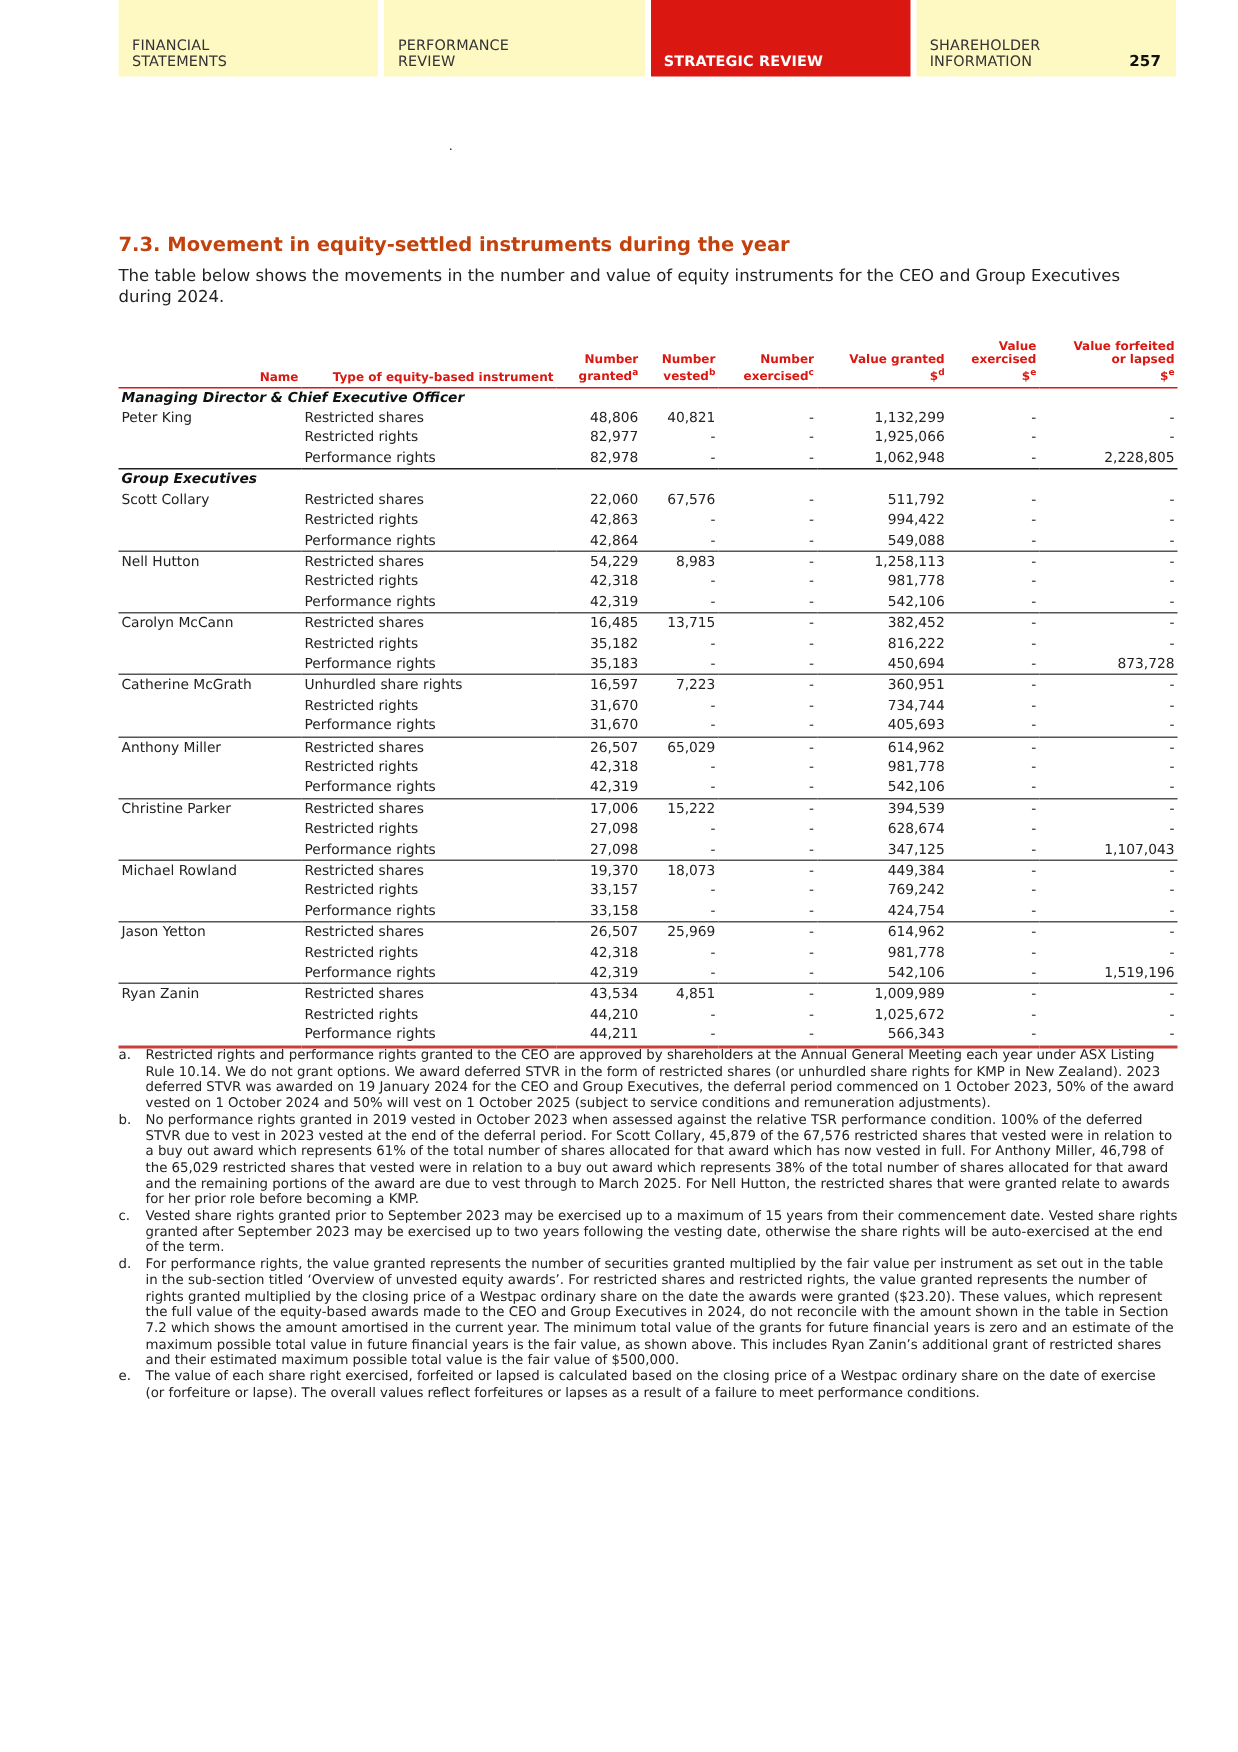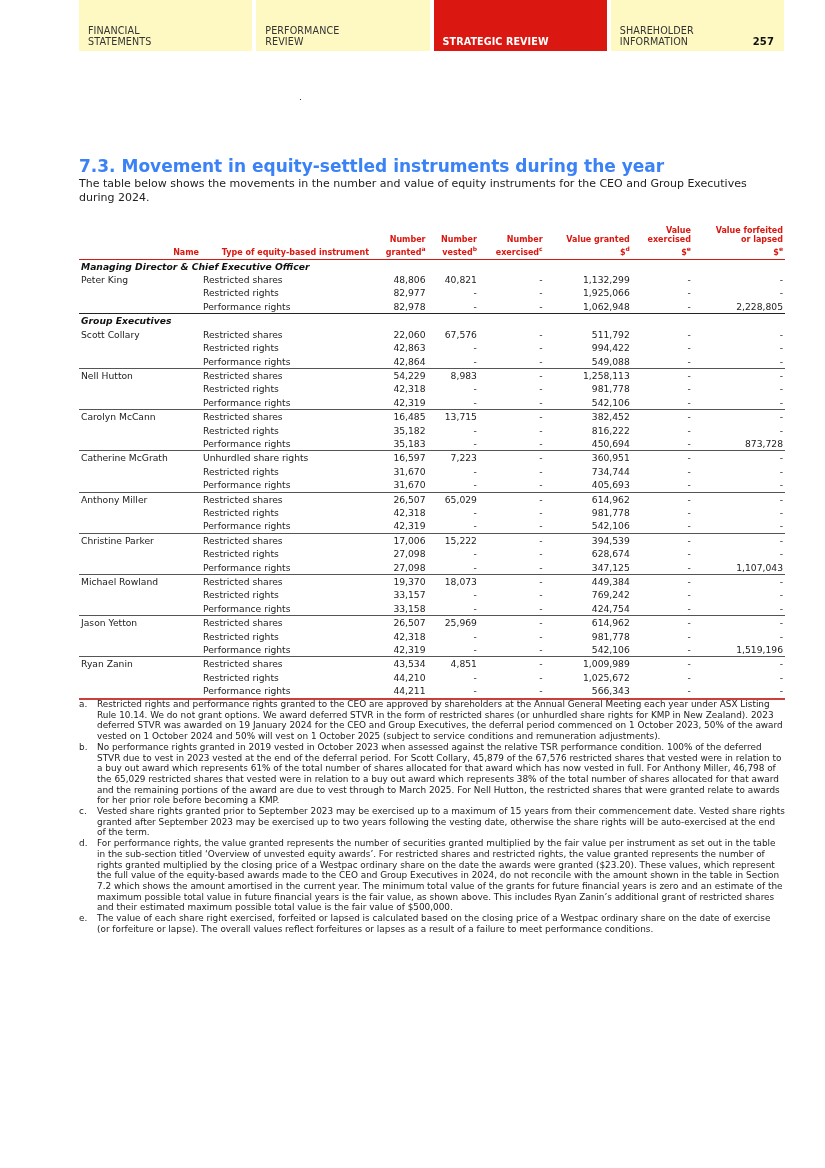--- a/index.html
+++ b/index.html
@@ -3,21 +3,21 @@
 <meta charset="utf-8">
 <style>
   html, body { margin: 0; padding: 0; background: #ffffff; }
   body { width: 825px; height: 1168px; position: relative; font-family: "DejaVu Sans", sans-serif; color: #1a1a1a; overflow: hidden; }
   .nav { position: absolute; top: 0; left: 79px; width: 705px; height: 51px; display: flex; gap: 4px; }
   .nav .tab { background: #fef9c3; flex: 1 1 0; position: relative; font-size: 9.6px; line-height: 11px; color: #333; letter-spacing: 0.1px; }
   .nav .tab .lbl { position: absolute; left: 9px; bottom: 4px; }
   .nav .tab.active { background: #da1710; color: #fff; font-weight: bold; }
   .nav .tab .pg { position: absolute; right: 10px; bottom: 4px; font-weight: bold; color: #111; font-size: 10px; margin-top: 10px; }
   .dot { position: absolute; left: 300px; top: 99px; width: 1px; height: 1px; background: #333; }
-  h2 { position: absolute; left: 79px; top: 156px; margin: 0; font-size: 17px; font-weight: bold; color: #3b82f6; }
+  h2 { position: absolute; left: 79px; top: 156px; margin: 0; font-size: 13px; font-weight: bold; color: #c2410c; }
   .intro { position: absolute; left: 79px; top: 177px; width: 706px; margin: 0; font-size: 11px; line-height: 14px; color: #222; }
   table { position: absolute; left: 79px; top: 226px; width: 706px; border-collapse: collapse; font-size: 9.2px; color: #222; }
   th { color: #da1710; font-weight: bold; font-size: 8px; line-height: 9px; vertical-align: bottom; padding: 0 2px 2px 2px; border-bottom: 1.5px solid #da1710; }
   th.l { text-align: right; }
   th.r { text-align: right; }
   th sup, .fn sup { font-size: 6px; }
   td { padding: 0 2px; height: 13.4px; line-height: 13.4px; white-space: nowrap; }
   td.r { text-align: right; }
   td.c0 { width: 118px; margin-top: 34px; }
   td.c1 { width: 166px; }

